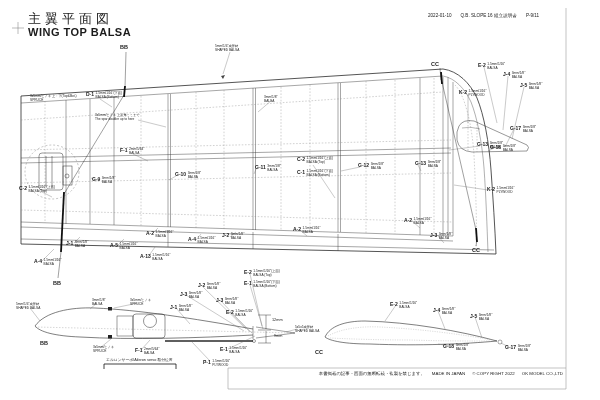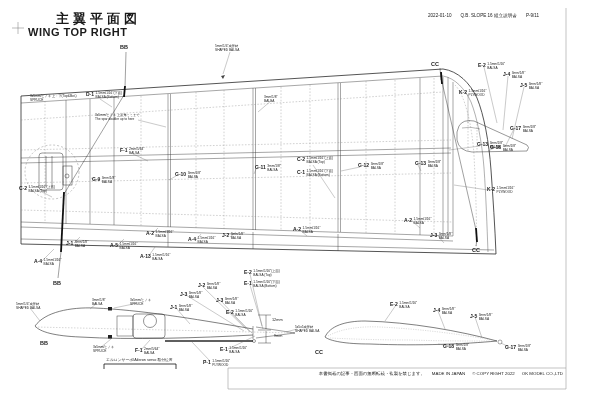--- a/index.html
+++ b/index.html
@@ -1,20 +1,20 @@
 <!DOCTYPE html>
 <html><head>
 <meta charset="utf-8">
 <style>
   html,body{margin:0;padding:0;background:#e8e8e8;}
   .sheet{position:relative;width:600px;height:400px;background:#ffffff;overflow:hidden;
          font-family:"Liberation Sans",sans-serif;color:#1a1a1a;}
   svg{position:absolute;left:0;top:0;}
   .titleblock{position:absolute;left:28px;top:12px;}
-  .title-jp{font-size:13px;font-weight:bold;letter-spacing:4px;line-height:14px;margin-left:28px;}
+  .title-jp{font-size:13px;font-weight:normal;letter-spacing:4px;line-height:14px;}
   .title-en{font-size:11px;font-weight:bold;letter-spacing:.5px;line-height:13px;}
   .header-right{position:absolute;left:428px;top:13px;display:flex;gap:9px;font-size:4.6px;color:#222;white-space:nowrap;}
   .footer{position:absolute;right:37px;top:371px;display:flex;gap:7px;font-size:4.4px;color:#222;white-space:nowrap;}
   #labels .lbl{position:absolute;display:flex;gap:1.5px;align-items:flex-start;white-space:nowrap;}
   #labels .code{font-size:5px;font-weight:bold;line-height:5px;}
   #labels .spec{display:flex;flex-direction:column;font-size:3.2px;line-height:3.5px;}
   #labels .smark{position:absolute;font-size:5.5px;font-weight:bold;line-height:6px;}
   #labels .dim{position:absolute;font-size:3.8px;line-height:4px;white-space:nowrap;}
 </style>
 </head>
@@ -200,21 +200,21 @@
       <line x1="396" y1="305" x2="385" y2="321"></line>
       <line x1="438" y1="311" x2="445" y2="329"></line>
       <line x1="475" y1="317" x2="482" y2="338"></line>
       <line x1="450" y1="346" x2="438" y2="344"></line>
       <line x1="509" y1="347" x2="501" y2="343"></line>
     </g>
   </svg>
 
   <div class="titleblock">
     <div class="title-jp">主翼平面図</div>
-    <div class="title-en">WING TOP RIGHT</div>
+    <div class="title-en">WING TOP BALSA</div>
   </div>
   <div class="header-right">
     <span>2022-01-10</span>
     <span>Q.B. SLOPE 16 組立説明書</span>
     <span>P-9/11</span>
   </div>
 
   <div id="labels">
       <div class="lbl" style="left: 215px; top: 45px;">
         <span class="spec">

